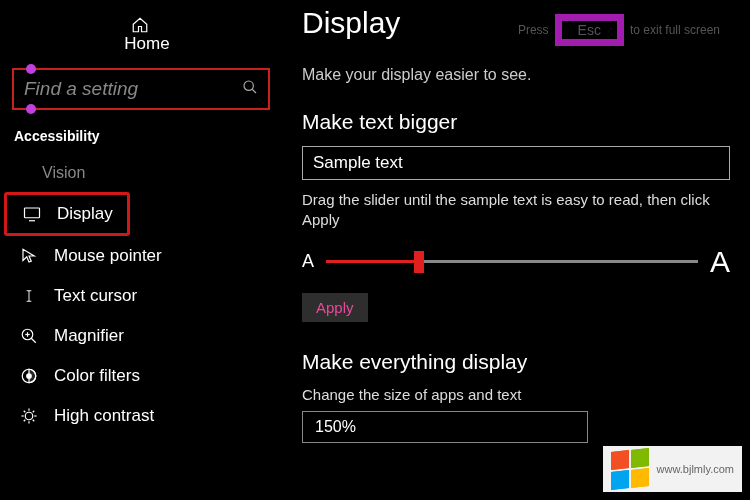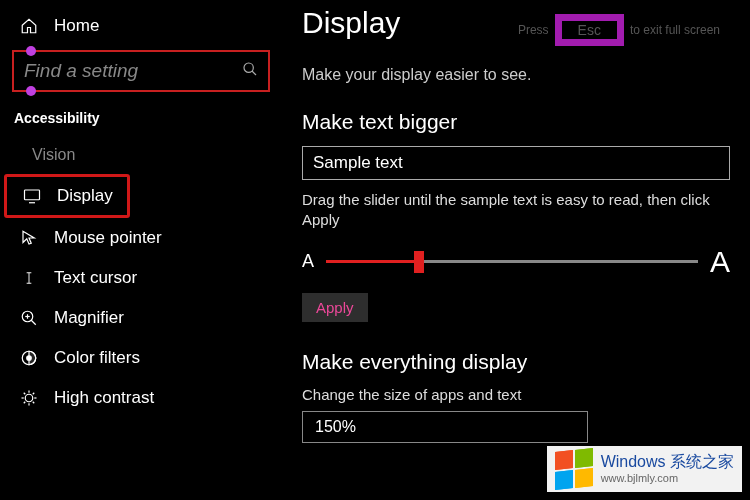--- a/index.html
+++ b/index.html
@@ -23,20 +23,21 @@
 .sidebar {
   width: 280px;
   padding: 10px 0 0 0;
   background: #000;
 }
 .home-row {
   display: flex;
   align-items: center;
   padding: 6px 18px;
   margin-bottom: 8px;
+  flex-direction: column;
 }
 .home-row .icon {
   width: 22px;
   display: inline-flex;
   justify-content: center;
 }
 .home-row .label {
   margin-left: 14px;
   font-size: 17px;
   font-weight: 400;
@@ -73,21 +74,22 @@
 .cursor-top { left: 12px; top: -6px; }
 .cursor-bottom { left: 12px; bottom: -6px; }
 .section-head {
   font-size: 14px;
   font-weight: 600;
   padding: 4px 18px 20px 14px;
 }
 .group-label {
   color: #888;
   font-size: 16px;
-  padding: 0 18px 10px 32px;
+  padding: 0 18px 10px 6px;
+  margin-left: 36px;
 }
 .nav-item {
   display: flex;
   align-items: center;
   padding: 10px 18px;
   font-size: 17px;
   cursor: pointer;
 }
 .nav-item .icon {
   width: 22px;
@@ -365,16 +367,15 @@
 </div>
 
 <div class="watermark">
   <div class="winlogo">
     <div class="q1"></div>
       <div class="q2"></div>
       <div class="q3"></div>
       <div class="q4"></div>
   </div>
   <div class="wm-text">
-    <div class="l1">Windows 系统之家</div>
     <div class="l2">www.bjlmly.com</div>
   </div>
 </div>
 
 </body></html>

